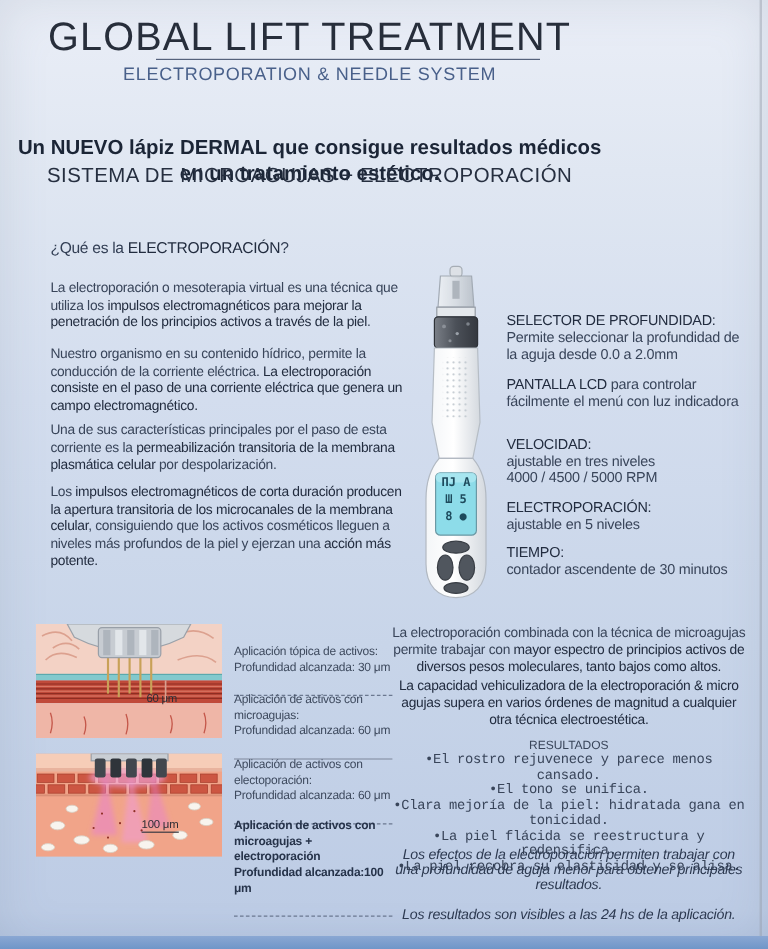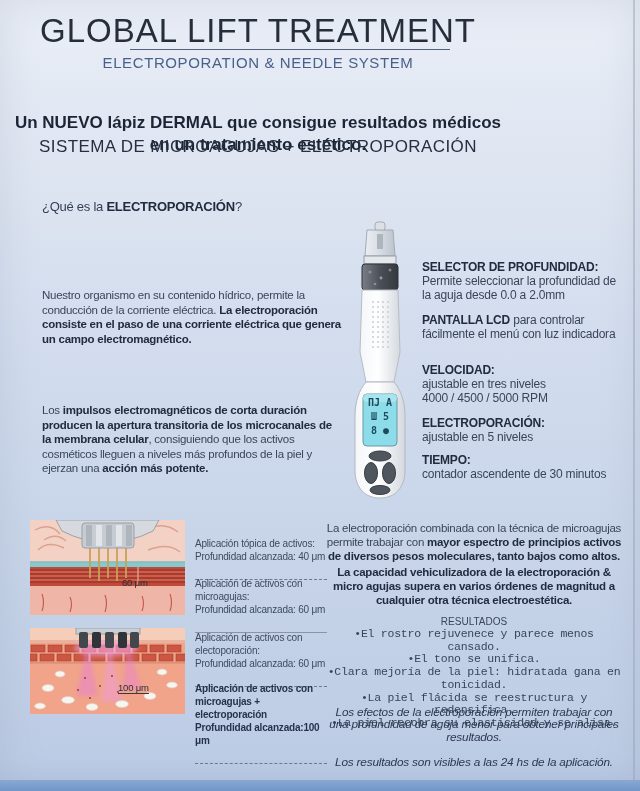--- a/index.html
+++ b/index.html
@@ -12,21 +12,21 @@
   .abs{position:absolute;}
   .ctr{left:0;width:516px;text-align:center;}
   
   .title{top:12px;font-size:33px;font-weight:400;letter-spacing:1px;color:#272e3b;}
   .title-rule{top:49px;left:130px;width:320px;height:1px;background:#55627c;}
   .subtitle{top:54px;font-size:15px;letter-spacing:.6px;color:#49608a;font-weight:400;}
   .headline{top:80px;font-size:17px;font-weight:bold;color:#1b2536;line-height:22px;white-space:pre-line;margin-top:32px;}
   .system-line{top:137px;font-size:17px;letter-spacing:.4px;color:#262f40;}
   
   .txt{font-size:11.5px;line-height:14.6px;letter-spacing:-.25px;color:#39455a;}
-  .seg-b{font-weight:bold;color:#222c3f;}
+  .seg-b{font-weight:normal;color:#222c3f;}
   .intro-h{font-size:13px;color:#333f55;}
   .intro-p{left:42px;width:300px;}
   
   .spec{left:422px;width:202px;font-size:12px;line-height:14px;letter-spacing:-.2px;color:#39455a;white-space:pre-line;}
   
   .cap{left:195px;width:132px;font-size:10px;line-height:13px;letter-spacing:-.2px;color:#3e4a5e;white-space:pre-line;}
   .cap-bold{font-weight:bold;color:#26334a;}
   .cap-div{margin-top:3px;height:0;}
   .cap-div.dashed{border-top:1.5px dashed #6b7890;}
   .cap-div.solid{border-top:1px solid #8a93a8;}
@@ -53,21 +53,23 @@
 <div class="page">
 
   <div class="abs ctr title">GLOBAL LIFT TREATMENT</div>
   <div class="abs title-rule"></div>
   <div class="abs ctr subtitle">ELECTROPORATION &amp; NEEDLE SYSTEM</div>
   <div class="abs ctr headline">Un NUEVO lápiz DERMAL que consigue resultados médicos
 en un tratamiento estético.</div>
   <div class="abs ctr system-line">SISTEMA DE MICROAGUJAS + ELECTROPORACIÓN</div>
 
   <div class="abs txt intro-h intro-p" style="top:200px"><span>¿Qué es la </span><span class="seg-b">ELECTROPORACIÓN</span><span>?</span></div>
+  <div class="abs txt intro-p" style="top:233px"><span>La electroporación o mesoterapia virtual es una técnica que utiliza los </span><span class="seg-b">impulsos electromagnéticos para mejorar la penetración de los principios activos a través de la piel</span><span>.</span></div>
   <div class="abs txt intro-p" style="top:288px"><span>Nuestro organismo en su contenido hídrico, permite la conducción de la corriente eléctrica. </span><span class="seg-b">La electroporación consiste en el paso de una corriente eléctrica que genera un campo electromagnético.</span></div>
+  <div class="abs txt intro-p" style="top:352px"><span>Una de sus características principales por el paso de esta corriente es la </span><span class="seg-b">permeabilización transitoria de la membrana plasmática celular</span><span> por despolarización.</span></div>
   <div class="abs txt intro-p" style="top:403px"><span>Los </span><span class="seg-b">impulsos electromagnéticos de corta duración producen la apertura transitoria de los microcanales de la membrana celular</span><span>, consiguiendo que los activos cosméticos lleguen a niveles más profundos de la piel y ejerzan una </span><span class="seg-b">acción más potente.</span></div>
 
   <div class="abs" style="left:336px;top:220px;width:90px;height:282px">
     <svg width="90" height="282" viewBox="0 0 90 282">
       <defs>
         <linearGradient id="bodyG" x1="0" y1="0" x2="1" y2="0">
           <stop offset="0" stop-color="#f4f6f8"></stop>
             <stop offset=".45" stop-color="#ffffff"></stop>
             <stop offset="1" stop-color="#d4d9df"></stop>
         </linearGradient>
@@ -239,21 +241,21 @@
         <rect x="75" y="4" width="9" height="16" rx="2" fill="#42474e"></rect>
           <rect x="88" y="4" width="9" height="16" rx="2" fill="#2f343a"></rect>
         <rect x="100" y="4" width="9" height="16" rx="2" fill="#42474e"></rect>
       </g>
     </svg>
     <span class="abs depth-label underlined" style="left:88px;top:54px">100 μm</span>
   </div>
 
   <div class="abs cap" style="top:524px">
     <div>Aplicación tópica de activos:
-Profundidad alcanzada: 40 μm</div>
+Profundidad alcanzada: 30 μm</div>
     <div class="cap-div dashed"></div>
   </div>
   <div class="abs cap" style="top:564px">
     <div>Aplicación de activos con
 microagujas:
 Profundidad alcanzada: 60 μm</div>
     <div class="cap-div solid"></div>
   </div>
   <div class="abs cap" style="top:618px">
     <div>Aplicación de activos con

